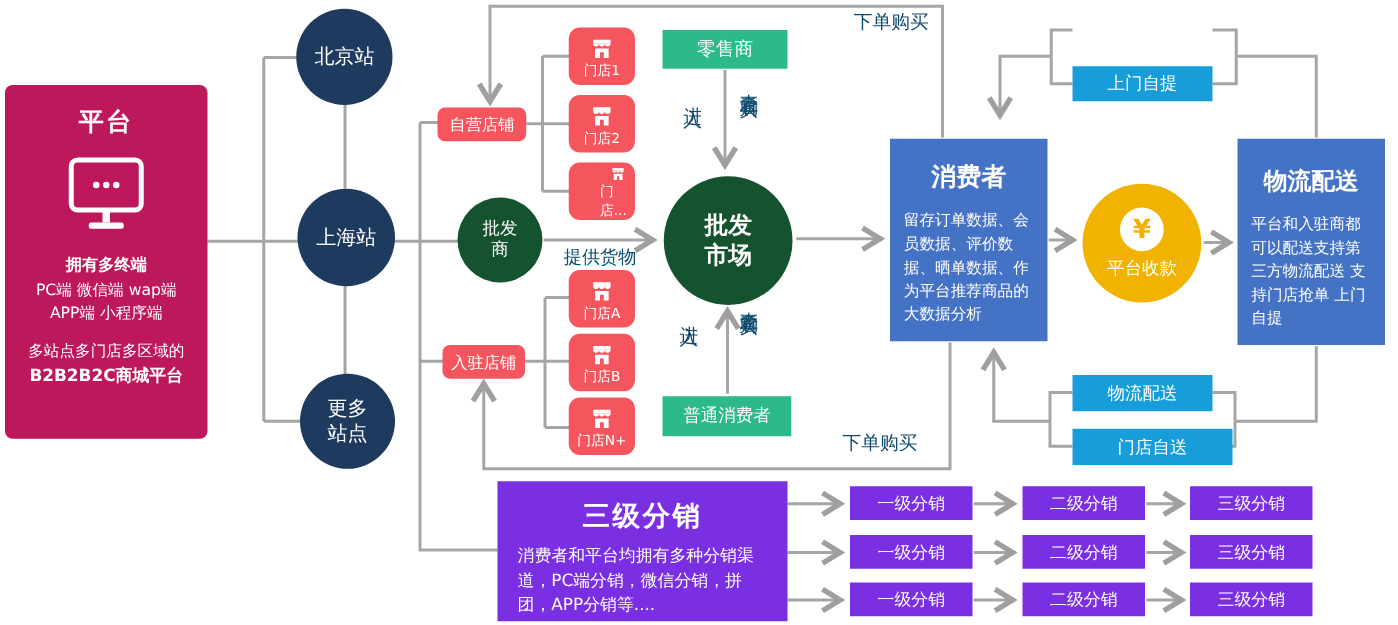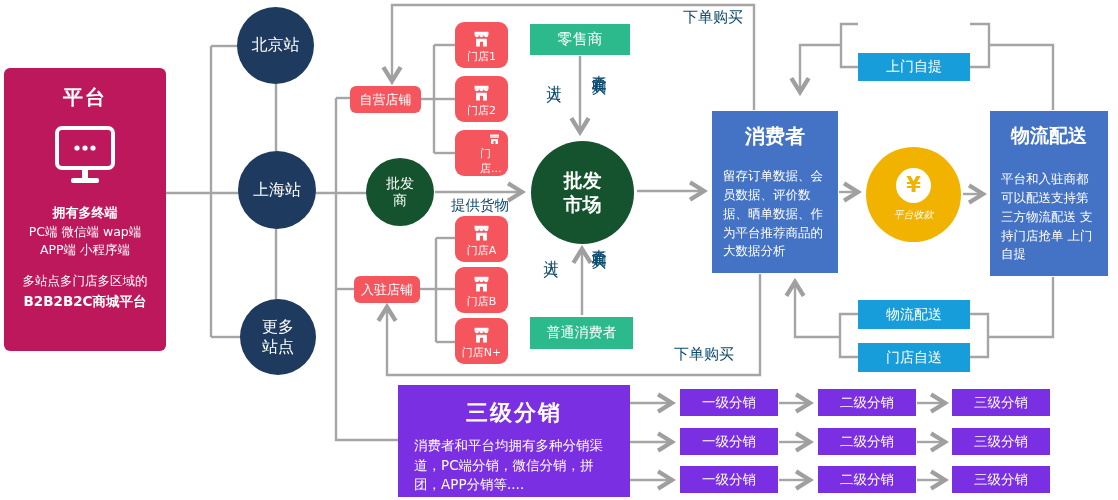--- a/index.html
+++ b/index.html
@@ -22,33 +22,33 @@
   #platform { left:4px; top:68px; width:162px; height:283px; background:#be185d; border-radius:6px;
               flex-direction:column; justify-content:flex-start; padding-top:16px; }
   #platform .ptitle { font-size:20px; font-weight:bold; letter-spacing:2px; }
   #platform .picon { margin:14px 0 12px 0; }
   #platform .ptext { font-size:12.5px; text-align:center; line-height:1.5; }
   #platform .phead { font-weight:bold; font-size:13px; }
   #platform .pdesc { margin-top:12px; font-size:12.5px; text-align:center; line-height:1.5; }
   #platform .pbold { font-weight:bold; font-size:13.5px; }
 
   
-  .info-box { background:#4472c4; flex-direction:column; justify-content:space-between; padding:12px 11px; }
+  .info-box { background:#4472c4; flex-direction:column; justify-content:flex-end; padding:12px 11px; }
   .info-box .ititle { font-size:20px; font-weight:bold; margin-bottom:12px; }
   .info-box .idesc { font-size:12.5px; line-height:1.5; text-align:left; }
 
   #consumer { left:712px; top:111px; width:126px; height:162px; }
   #logistics { left:990px; top:111px; width:118px; height:165px; }
   #logistics .ititle { font-size:19px; }
 
   
   #payment { left:866px; top:147px; width:95px; height:95px; background:#f2b300; flex-direction:column; gap:5px; }
   #payment .coin { width:35px; height:35px; background:#ffffff; border-radius:50%; display:flex; align-items:center; justify-content:center;
                    color:#f2b300; font-size:21px; font-weight:bold; }
-  #payment .plabel { font-size:10px;font-style:italic; }
+  #payment .plabel { font-size:14px; }
 
   
   #dist-main { left:398px; top:385px; width:232px; height:112px; background:#7b2fe3; flex-direction:column; justify-content:flex-start; padding:13px 16px 10px 16px; }
   #dist-main .dtitle { font-size:22px; font-weight:bold; letter-spacing:2px; margin-bottom:8px; }
   #dist-main .ddesc { font-size:13.5px; line-height:1.45; text-align:left; align-self:flex-start; }
   .dist-box { width:98px; height:27px; background:#7b2fe3; font-size:13.5px; }
 
   .market-big { font-size:19px; font-weight:bold; }
 </style>
 </head>
@@ -248,21 +248,21 @@
     <div class="idesc">平台和入驻商都可以配送支持第三方物流配送 支持门店抢单 上门自提</div>
   </div>
 
   <div class="node cyan" style="left:858px;top:53px;width:112px;height:28px;">
     <span>上门自提</span>
   </div>
 
   <div class="node cyan" style="left:858px;top:300px;width:112px;height:29px;">
     <span>物流配送</span>
   </div>
-  <div class="node cyan" style="left:858px;top:343px;width:112px;height:29px;">
+  <div class="node cyan" style="left:858px;top:343px;width:128px;height:29px;">
     <span>门店自送</span>
   </div>
 
   <div class="node" id="dist-main">
     <div class="dtitle">三级分销</div>
     <div class="ddesc">消费者和平台均拥有多种分销渠道，PC端分销，微信分销，拼团，APP分销等....</div>
   </div>
 
   <div class="node dist-box" style="left:680px;top:389px;">
       <span>一级分销</span>

